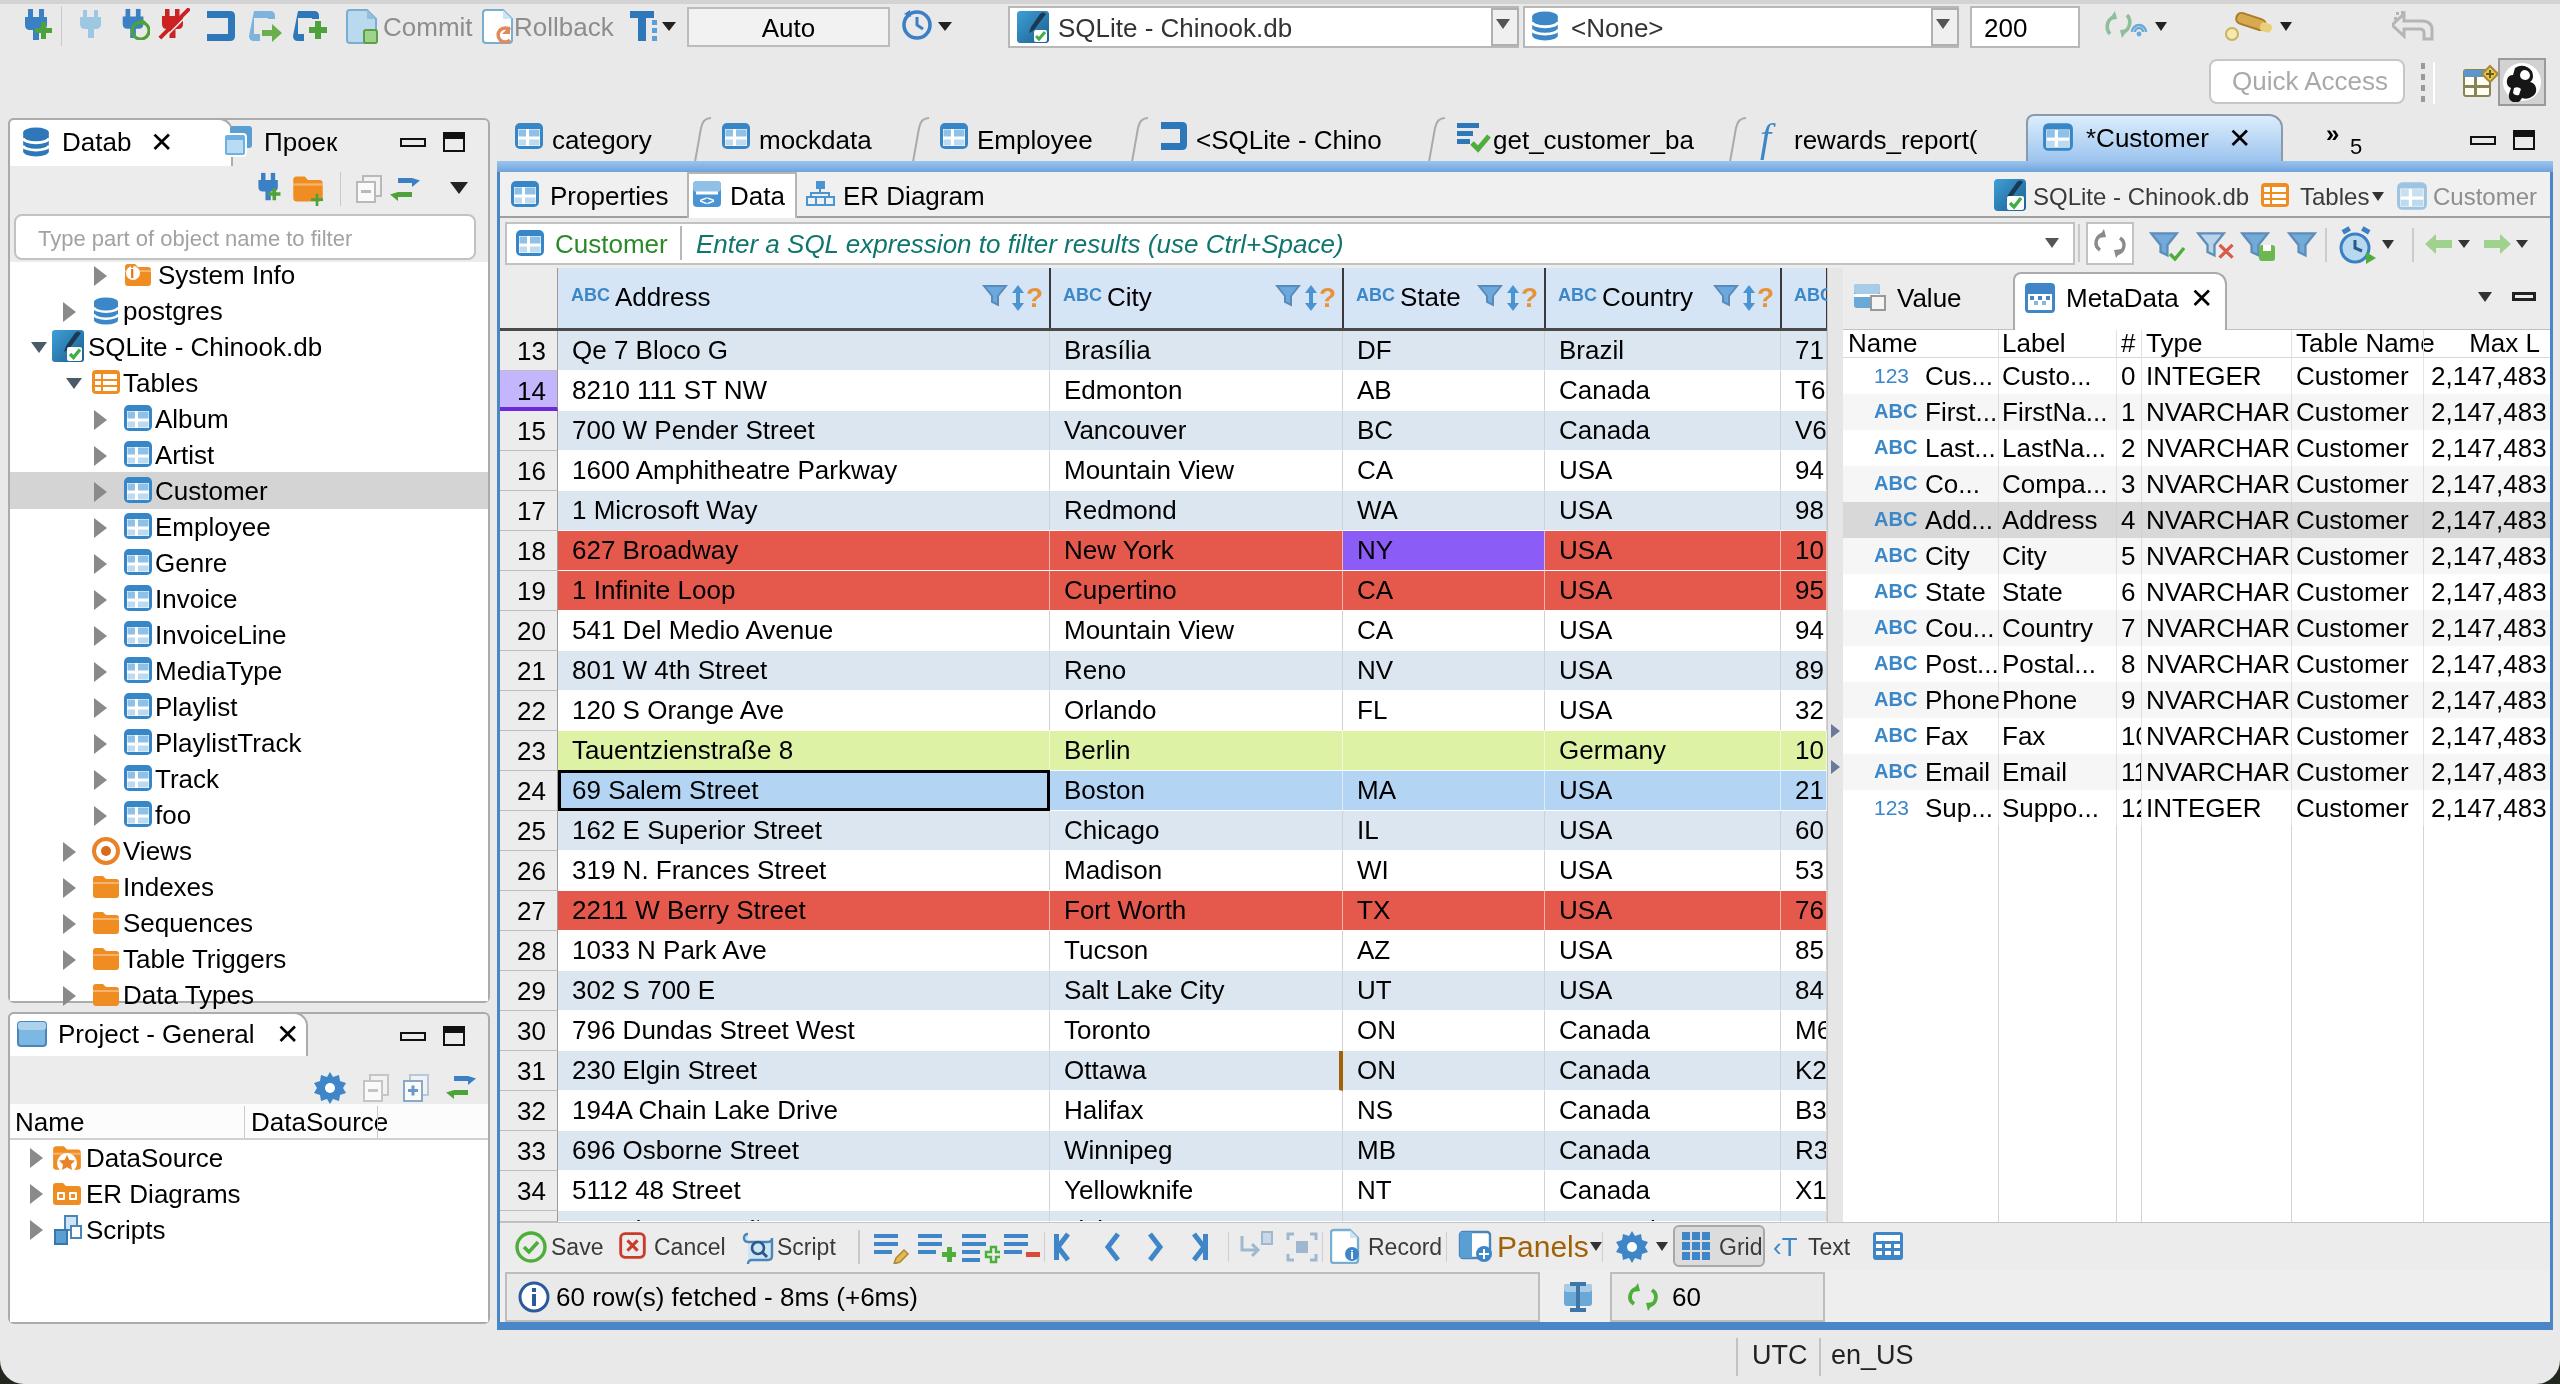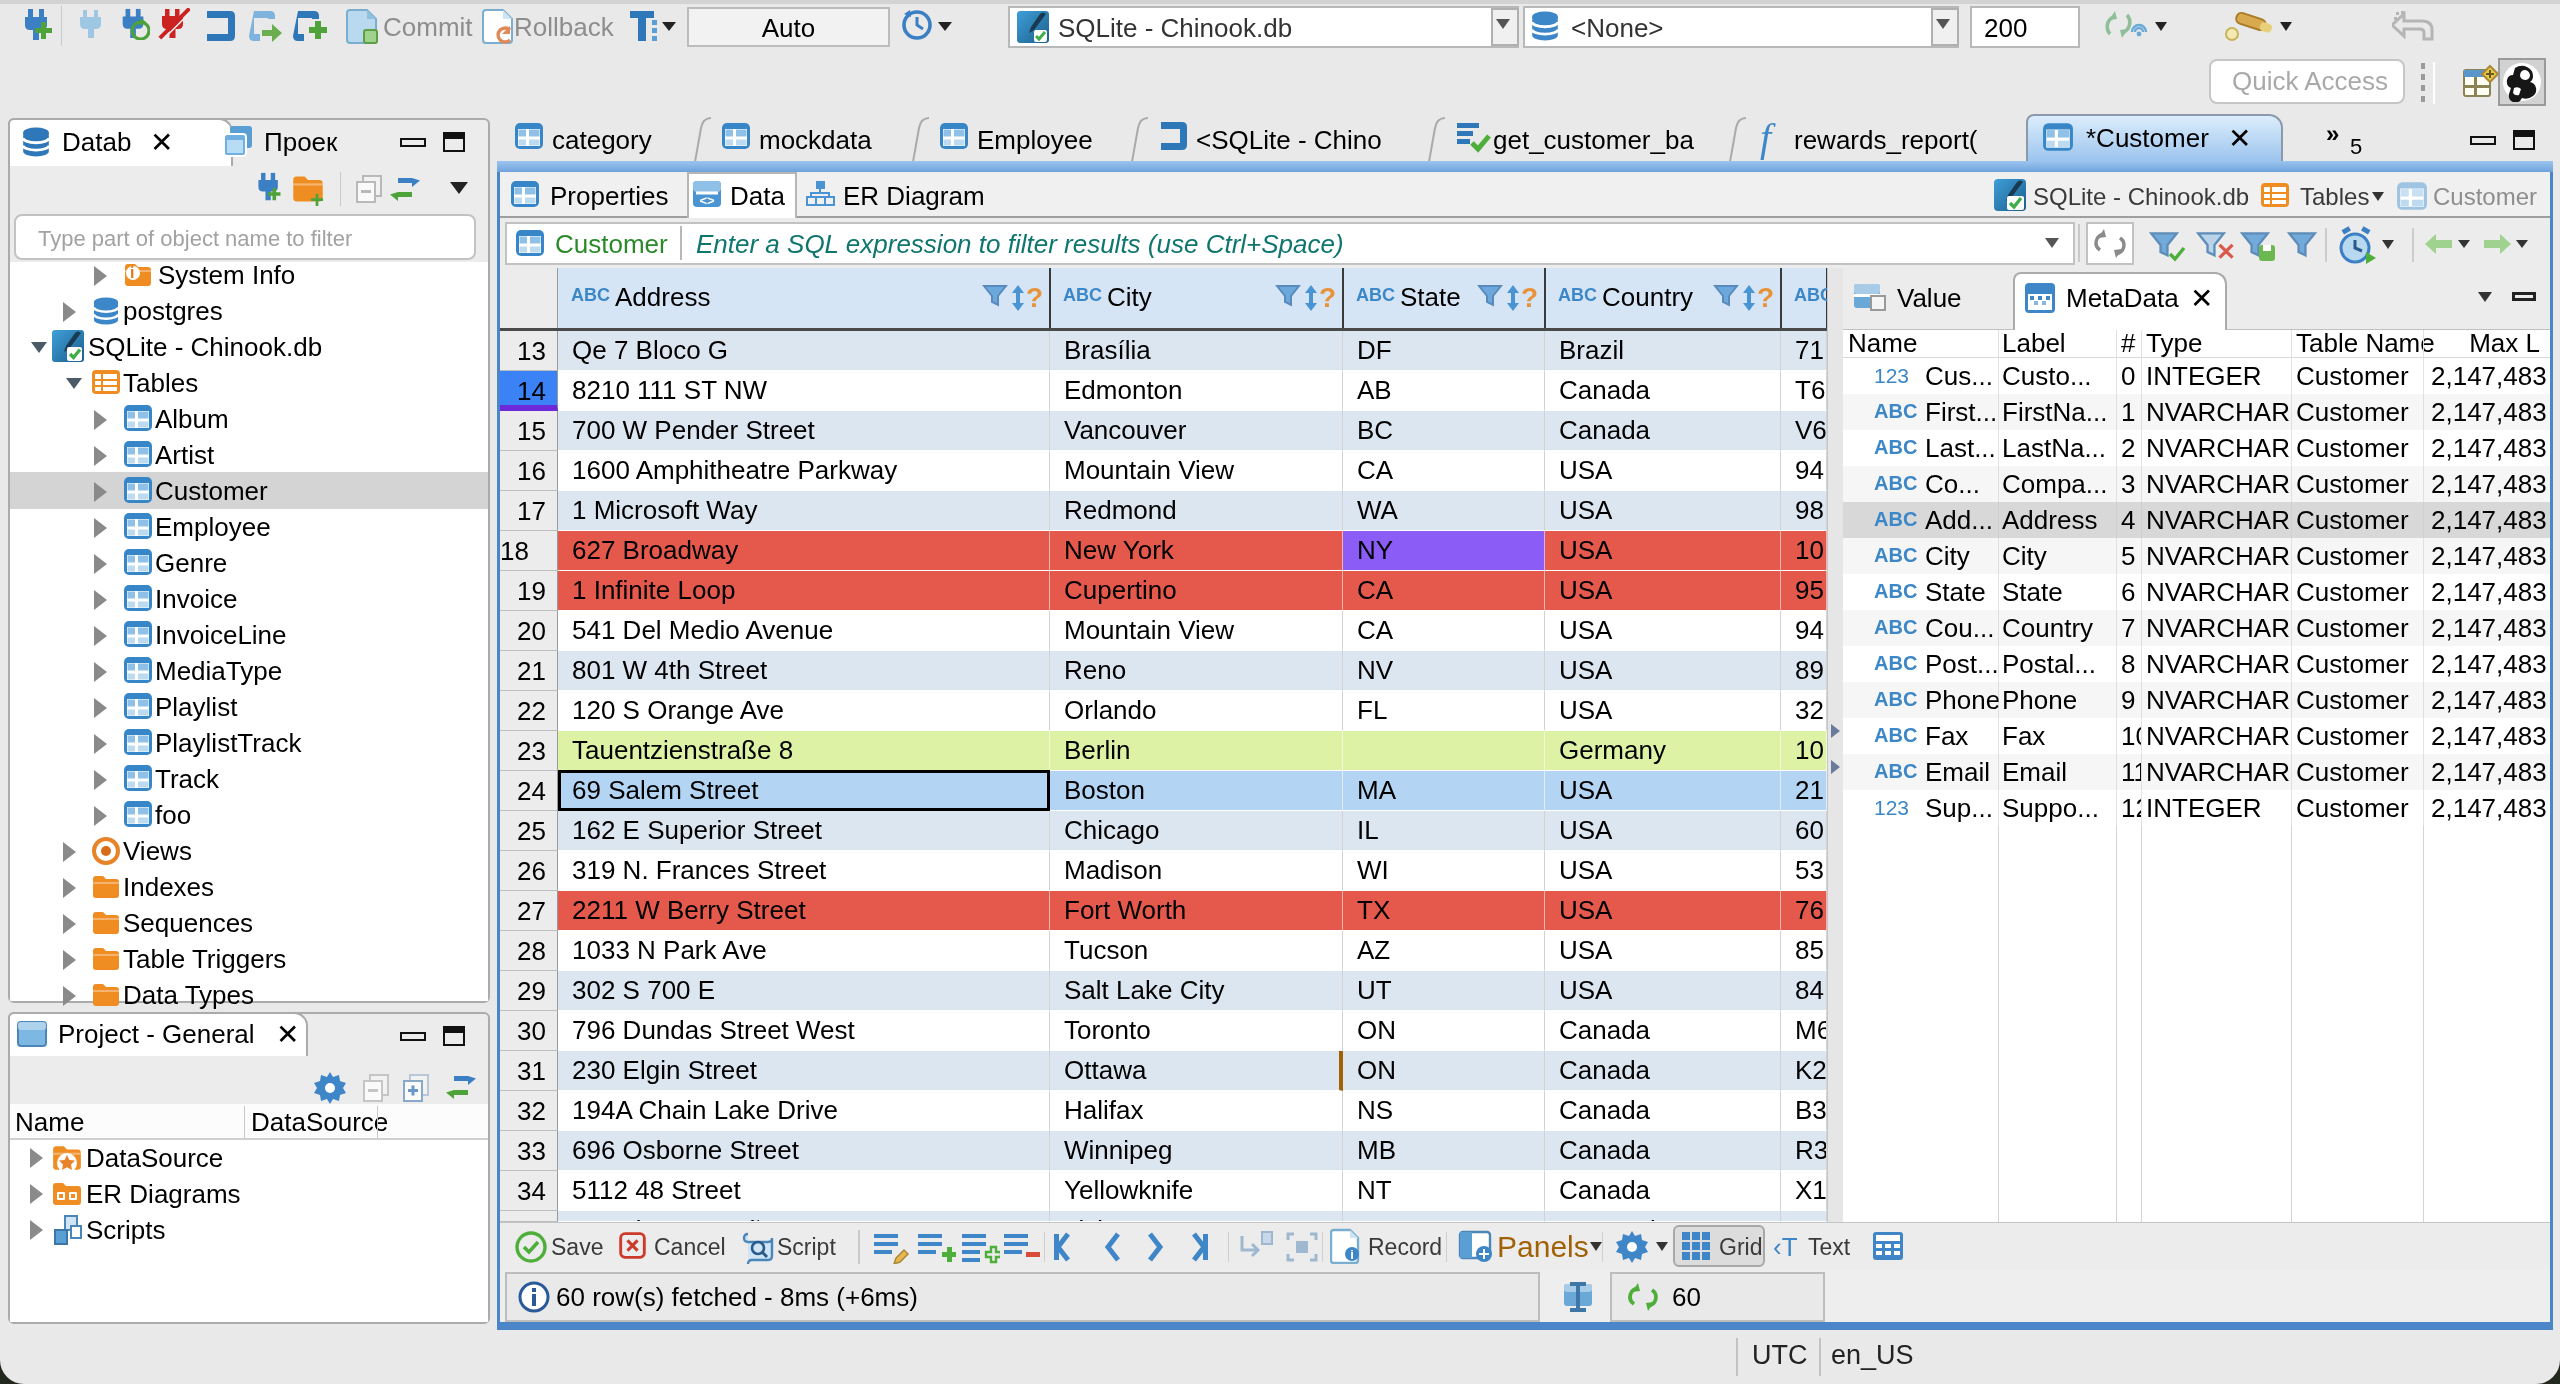--- a/index.html
+++ b/index.html
@@ -733,21 +733,21 @@
   </div>
 <div class="abs" style="left:1343px;top:331px;width:202px;height:40px;background:#dce6f0;border-bottom:1px solid #fff;border-right:1px solid #d2d2d2;overflow:hidden">
     <div class="tx" style="left:14px;top:4px">DF</div>
   </div>
 <div class="abs" style="left:1545px;top:331px;width:236px;height:40px;background:#dce6f0;border-bottom:1px solid #fff;border-right:1px solid #d2d2d2;overflow:hidden">
     <div class="tx" style="left:14px;top:4px">Brazil</div>
   </div>
 <div class="abs" style="left:1781px;top:331px;width:46px;height:40px;background:#dce6f0;border-bottom:1px solid #fff;border-right:1px solid #d2d2d2;overflow:hidden">
     <div class="tx" style="left:14px;top:4px">71</div>
   </div>
-<div class="abs" style="left:500px;top:371px;width:58px;height:40px;background:#3b82f6;border-right:1px solid #9a9a9a;border-bottom:6px solid #6d28d9;overflow:hidden">
+<div class="abs" style="left:500px;top:371px;width:58px;height:40px;background:#c4b5fd;border-right:1px solid #9a9a9a;border-bottom:4px solid #6d28d9;overflow:hidden">
     <div class="tx" style="left:0;top:5px;width:46px;text-align:right">14</div>
   </div>
 <div class="abs" style="left:558px;top:371px;width:492px;height:40px;background:#ffffff;border-bottom:1px solid #fff;border-right:1px solid #d2d2d2;overflow:hidden">
     <div class="tx" style="left:14px;top:4px">8210 111 ST NW</div>
   </div>
 <div class="abs" style="left:1050px;top:371px;width:293px;height:40px;background:#ffffff;border-bottom:1px solid #fff;border-right:1px solid #d2d2d2;overflow:hidden">
     <div class="tx" style="left:14px;top:4px">Edmonton</div>
   </div>
 <div class="abs" style="left:1343px;top:371px;width:202px;height:40px;background:#ffffff;border-bottom:1px solid #fff;border-right:1px solid #d2d2d2;overflow:hidden">
     <div class="tx" style="left:14px;top:4px">AB</div>
@@ -806,21 +806,21 @@
 <div class="abs" style="left:1343px;top:491px;width:202px;height:40px;background:#dce6f0;border-bottom:1px solid #fff;border-right:1px solid #d2d2d2;overflow:hidden">
     <div class="tx" style="left:14px;top:4px">WA</div>
   </div>
 <div class="abs" style="left:1545px;top:491px;width:236px;height:40px;background:#dce6f0;border-bottom:1px solid #fff;border-right:1px solid #d2d2d2;overflow:hidden">
     <div class="tx" style="left:14px;top:4px">USA</div>
   </div>
 <div class="abs" style="left:1781px;top:491px;width:46px;height:40px;background:#dce6f0;border-bottom:1px solid #fff;border-right:1px solid #d2d2d2;overflow:hidden">
     <div class="tx" style="left:14px;top:4px">98</div>
   </div>
 <div class="abs" style="left:500px;top:531px;width:58px;height:40px;background:#ececec;border-right:1px solid #9a9a9a;border-bottom:1px solid #bdbdbd;overflow:hidden">
-    <div class="tx" style="left:0;top:5px;width:46px;">18</div>
+    <div class="tx" style="left:0;top:5px;width:46px;text-align:right">18</div>
   </div>
 <div class="abs" style="left:558px;top:531px;width:492px;height:40px;background:#e4594b;border-bottom:1px solid #fff;border-right:1px solid rgba(255,255,255,0.55);overflow:hidden">
     <div class="tx" style="left:14px;top:4px">627 Broadway</div>
   </div>
 <div class="abs" style="left:1050px;top:531px;width:293px;height:40px;background:#e4594b;border-bottom:1px solid #fff;border-right:1px solid rgba(255,255,255,0.55);overflow:hidden">
     <div class="tx" style="left:14px;top:4px">New York</div>
   </div>
 <div class="abs" style="left:1343px;top:531px;width:202px;height:40px;background:#8b5cf6;border-bottom:1px solid #fff;border-right:1px solid rgba(255,255,255,0.55);overflow:hidden">
     <div class="tx" style="left:14px;top:4px">NY</div>
   </div>

